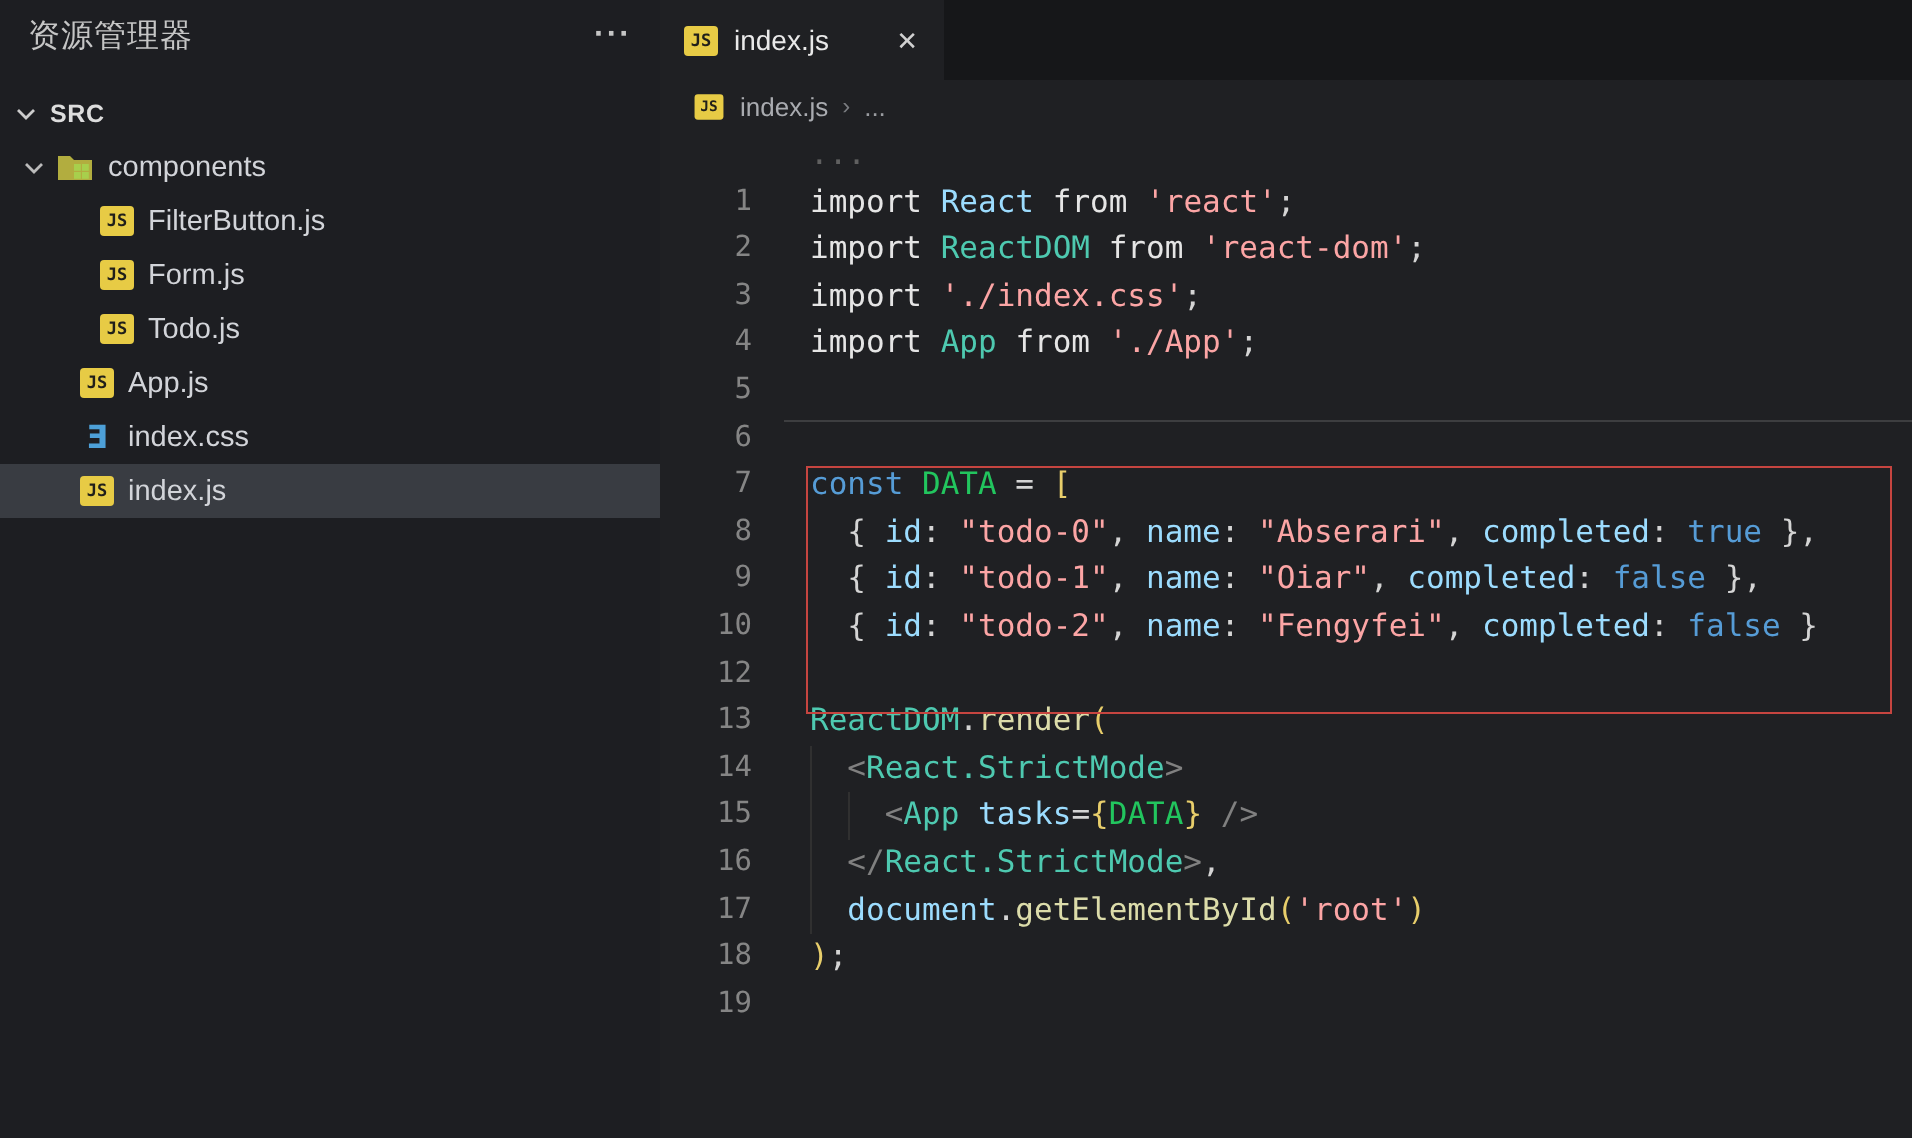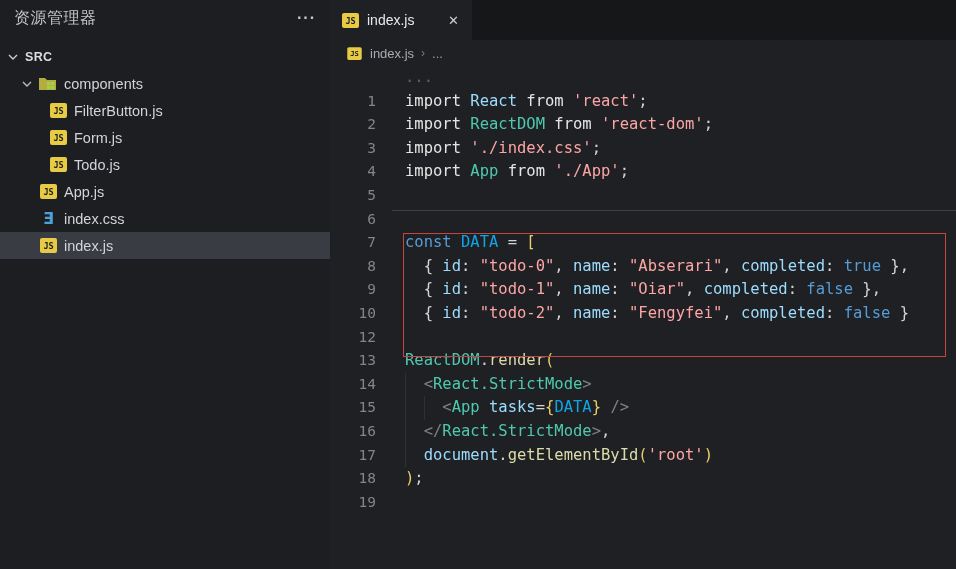--- a/index.html
+++ b/index.html
@@ -40,21 +40,21 @@
 
   .code-wrap { position:relative; flex:1; font-family:"DejaVu Sans Mono","Liberation Mono",monospace;
                font-size:15.5px; }
   .code-row { display:flex; height:23.6px; line-height:23.6px; white-space:pre; }
   .gutter { width:46px; flex:none; text-align:right; color:#858585; font-size:14.5px; user-select:none; }
   .code-cell { position:relative; margin-left:29px; color:#d4d4d4; }
   .hint-row .code-cell { color:#606060; }
   .guide { position:absolute; top:0; width:1px; height:100%; background:#303030; }
 
   .tk-kw{color:#e5e5e5} .tk-blue{color:#569CD6} .tk-var{color:#9CDCFE} .tk-type{color:#4EC9B0}
-  .tk-cvar{color:#0ea5e9} .tk-str{color:#fca5a5} .tk-fn{color:#DCDCAA} .tk-pl{color:#D4D4D4}
+  .tk-cvar{color:#22c55e} .tk-str{color:#fca5a5} .tk-fn{color:#DCDCAA} .tk-pl{color:#D4D4D4}
   .tk-b1{color:#E8CE6B} .tk-tag{color:#808080}
 
   .h-divider { position:absolute; left:62px; right:0; top:144px; height:1px; background:#3d3e40; }
   .red-box { position:absolute; left:73px; top:167px; width:543px; height:124px;
              border:1px solid #c64540; pointer-events:none; }
 </style>
 </head>
 <body>
 
 <div class="app">
@@ -66,21 +66,21 @@
     </div>
     <div class="section-row">
       <span class="chev">
         <svg width="10" height="6" viewBox="0 0 10 6">
             <polyline points="1,1 5,5 9,1" fill="none" stroke="#cccccc" stroke-width="1.4"></polyline>
           </svg>
       </span>
       <span class="section-label">SRC</span>
     </div>
     <div class="tree" id="tree">
-        <div class="tree-row" style="padding-left: 20px;"><span class="chev">
+        <div class="tree-row" style="padding-left: 10px;"><span class="chev">
             <svg width="10" height="6" viewBox="0 0 10 6">
               <polyline points="1,1 5,5 9,1" fill="none" stroke="#bbbbbb" stroke-width="1.4"></polyline>
             </svg>
           </span>&nbsp;<span class="folder-ic"><svg width="19" height="15" viewBox="0 0 19 15">
               <path d="M1 2 L7 2 L9 4 L18 4 L18 14 L1 14 Z" fill="#b2ad3f"></path>
               <rect x="9" y="6" width="3.4" height="3.4" fill="#a8cf4c"></rect>
               <rect x="13" y="6" width="3.4" height="3.4" fill="#a8cf4c"></rect>
               <rect x="9" y="10" width="3.4" height="3.4" fill="#a8cf4c"></rect>
               <rect x="13" y="10" width="3.4" height="3.4" fill="#a8cf4c"></rect>
             </svg></span><span class="label">components</span></div>

